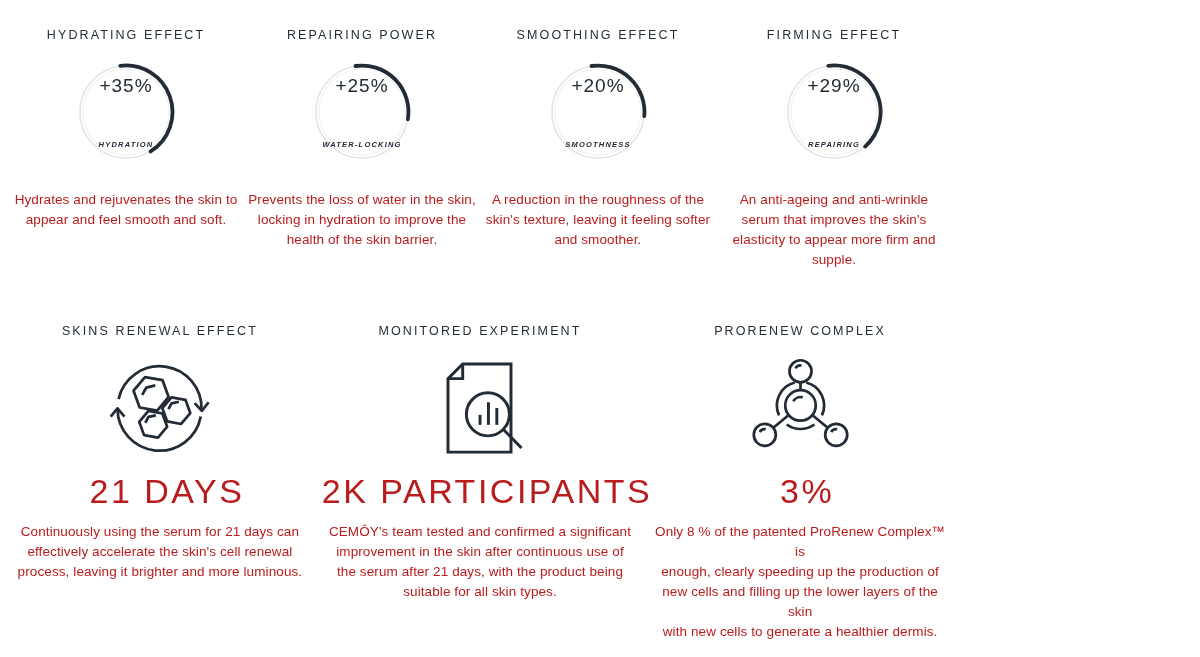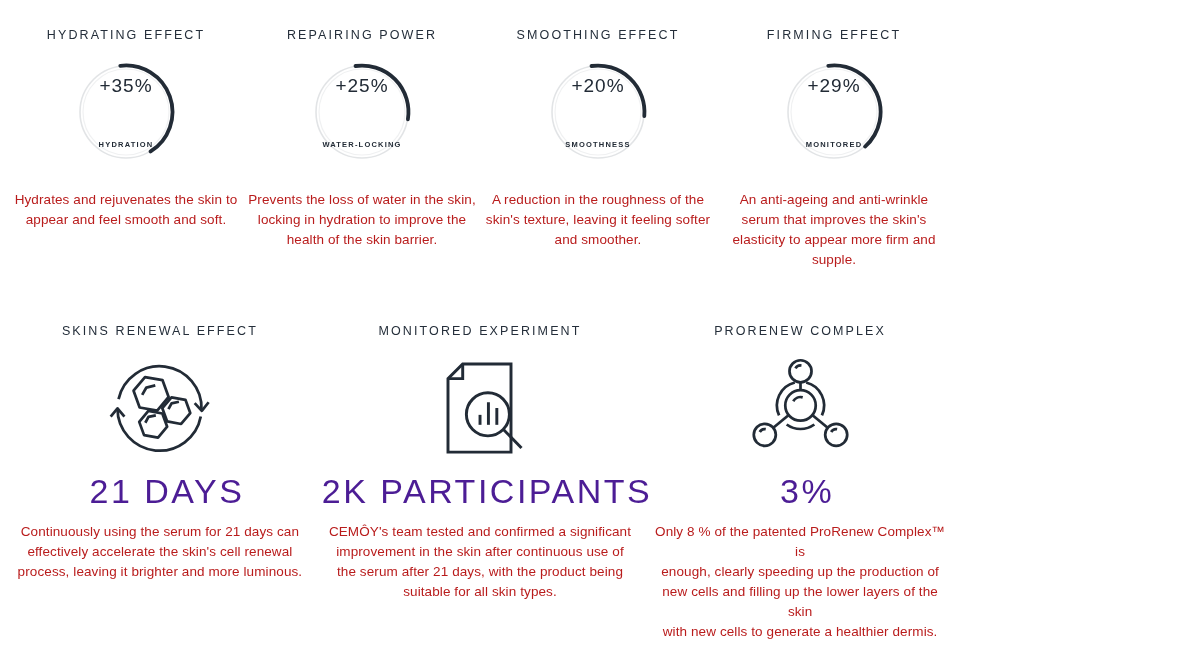--- a/index.html
+++ b/index.html
@@ -16,31 +16,31 @@
     color:#242e3a;line-height:15px;white-space:nowrap;
   }
   
   .gauge{position:relative;width:100px;height:100px;margin-top:19px;}
   .gauge svg{position:absolute;left:0;top:0;}
   .gauge-center{
     position:absolute;inset:0;display:flex;flex-direction:column;
     align-items:center;justify-content:center;gap:40px;
   }
   .gauge-value{font-size:19px;font-weight:500;letter-spacing:1px;color:#222b36;}
-  .gauge-metric{font-size:7.5px;font-weight:700;letter-spacing:1.2px;margin-top:3px;color:#222b36;white-space:nowrap;}
+  .gauge-metric{font-size:7.5px;font-weight:700;letter-spacing:1.2px;margin-top:3px;color:#222b36;white-space:nowrap;font-style:italic;}
   
   .desc{
     font-size:13.5px;line-height:20px;letter-spacing:.1px;color:#b91c1c;
     white-space:pre-line;margin-top:28px;
   }
   .row2 .desc{margin-top:13px;}
   
   .fact-icon{width:105px;height:105px;margin-top:16px;}
   .fact-stat{
-    font-size:34px;font-weight:400;letter-spacing:2.5px;color:#4c1d95;
+    font-size:34px;font-weight:400;letter-spacing:2.5px;color:#b91c1c;
     line-height:36px;margin-top:13px;white-space:nowrap;margin-left:14px;
   }
   .ico{stroke:#222b36;fill:none;}
 </style>
 </head>
 <body>
 
 <div class="wrap">
 
   <div class="row row1">
@@ -101,21 +101,21 @@
     <div class="card">
       <div class="card-title">FIRMING EFFECT</div>
       <div class="gauge">
         <svg width="100" height="100" viewBox="0 0 100 100">
           <circle cx="50" cy="50" r="43" fill="none" stroke="#f0f1f2" stroke-width="1.2"></circle>
           <circle cx="50" cy="50" r="46" fill="none" stroke="#e2e4e6" stroke-width="1.6"></circle>
           <path class="gauge-arc" fill="none" stroke="#222b36" stroke-width="3.8" stroke-linecap="round" d="M 44.3 3.8 A 46.5 46.5 0 0 1 81.1 84.6"></path>
         </svg>
         <div class="gauge-center">
           <div class="gauge-value">+29%</div>
-          <div class="gauge-metric">MONITORED</div>
+          <div class="gauge-metric">REPAIRING</div>
         </div>
       </div>
       <div class="desc">An anti-ageing and anti-wrinkle
 serum that improves the skin's
 elasticity to appear more firm and
 supple.</div>
     </div>
 
   </div>
 

